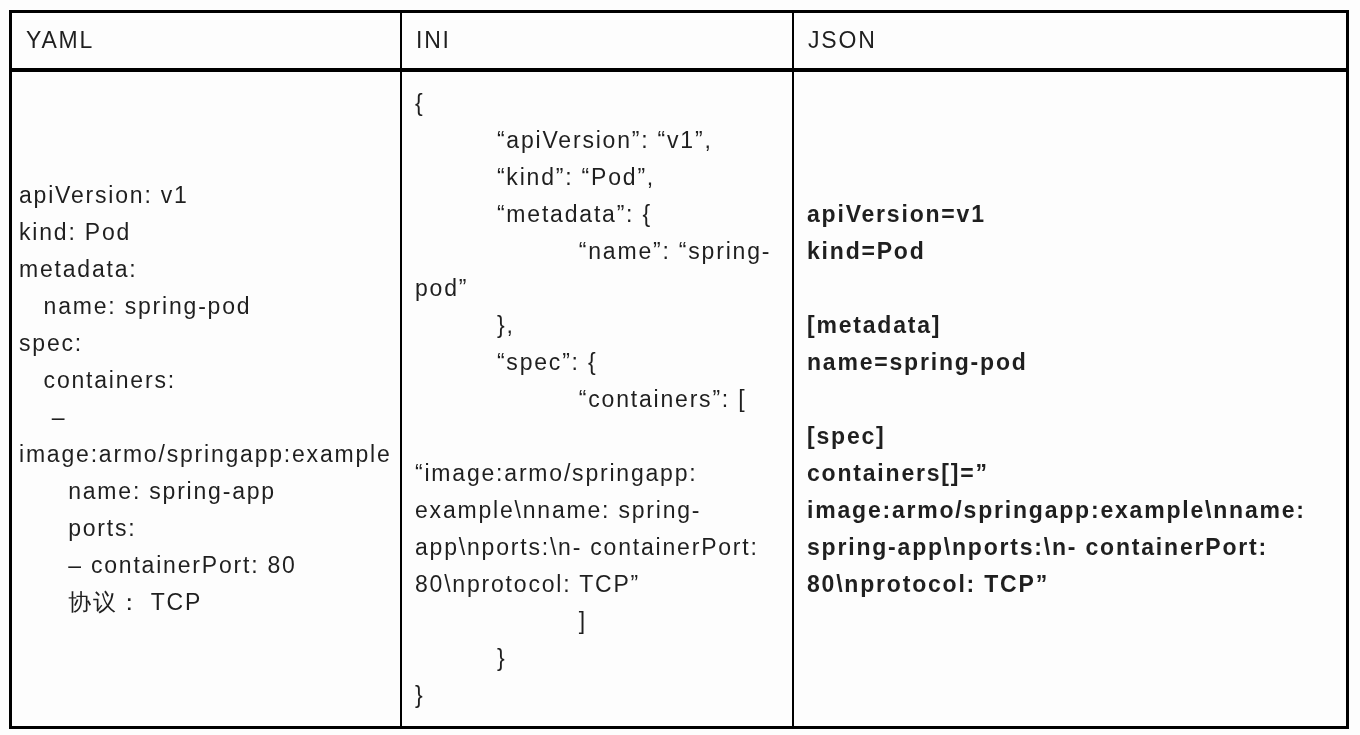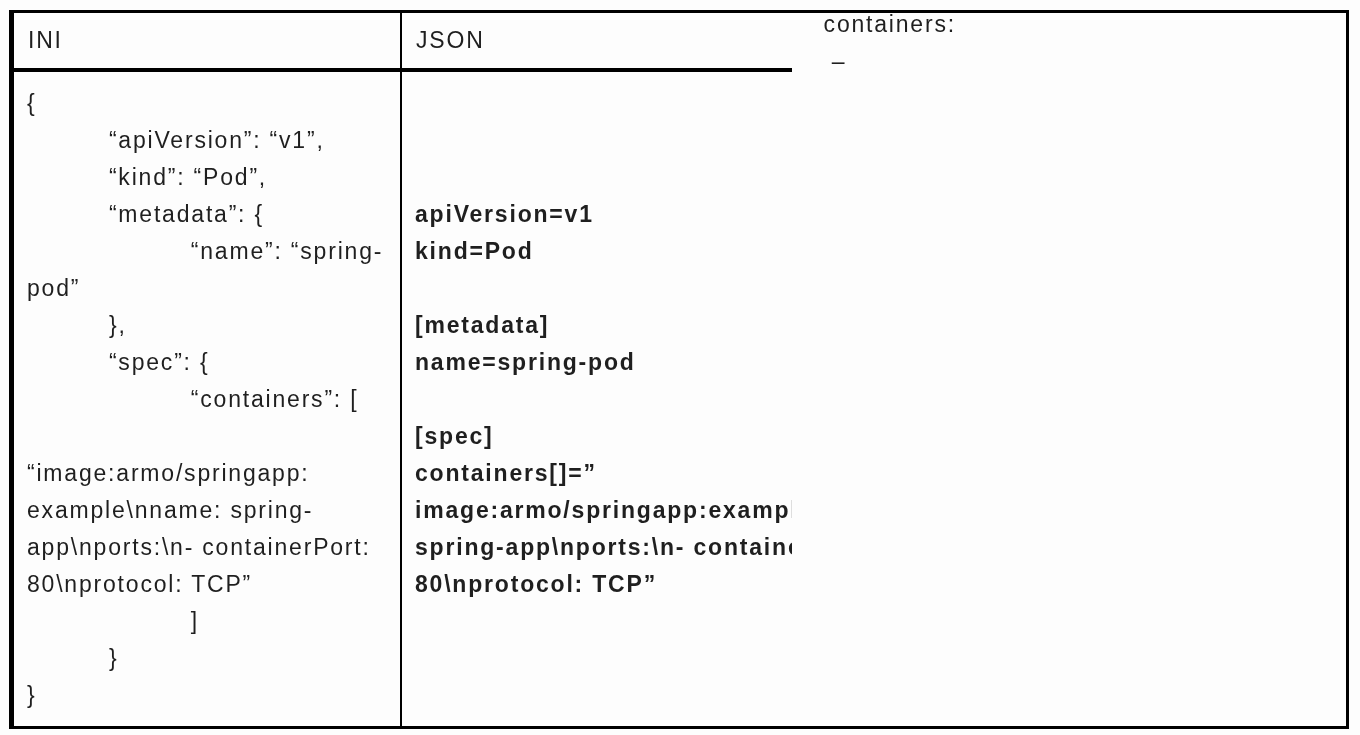--- a/index.html
+++ b/index.html
@@ -67,20 +67,23 @@
     letter-spacing: 1.8px;
     color: #1f1f1f;
   }
 </style>
 </head>
 <body>
 
 <div class="stage">
   <div class="config-table">
 
+    <div class="cell head-cell col-1">
+      <span class="head-label">YAML</span>
+    </div>
     <div class="cell head-cell col-3">
       <span class="head-label">INI</span>
     </div>
     <div class="cell head-cell col-2">
       <span class="head-label">JSON</span>
     </div>
 
     <div class="cell body-cell col-1">
       <div class="code">apiVersion: v1
 kind: Pod

